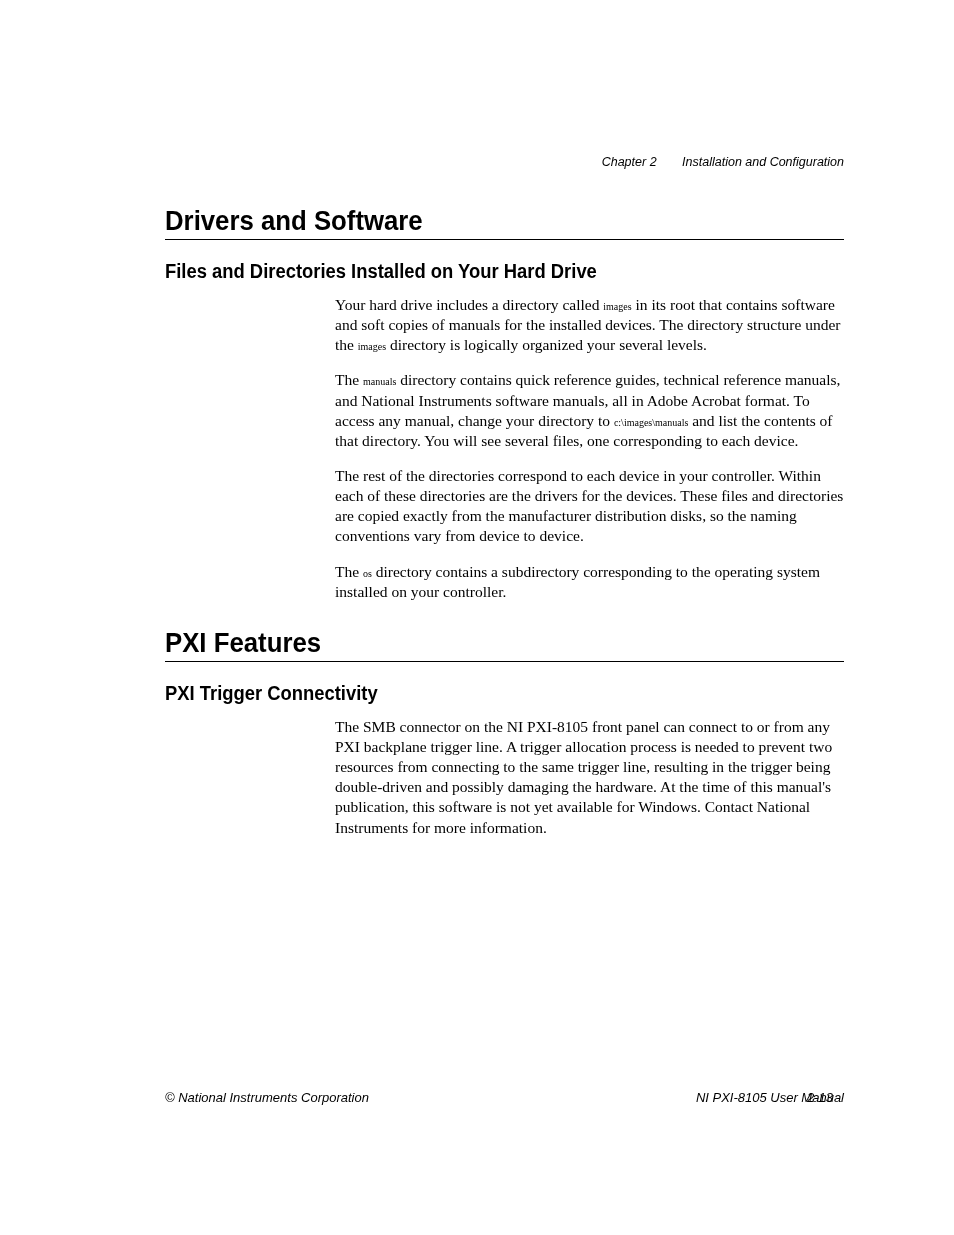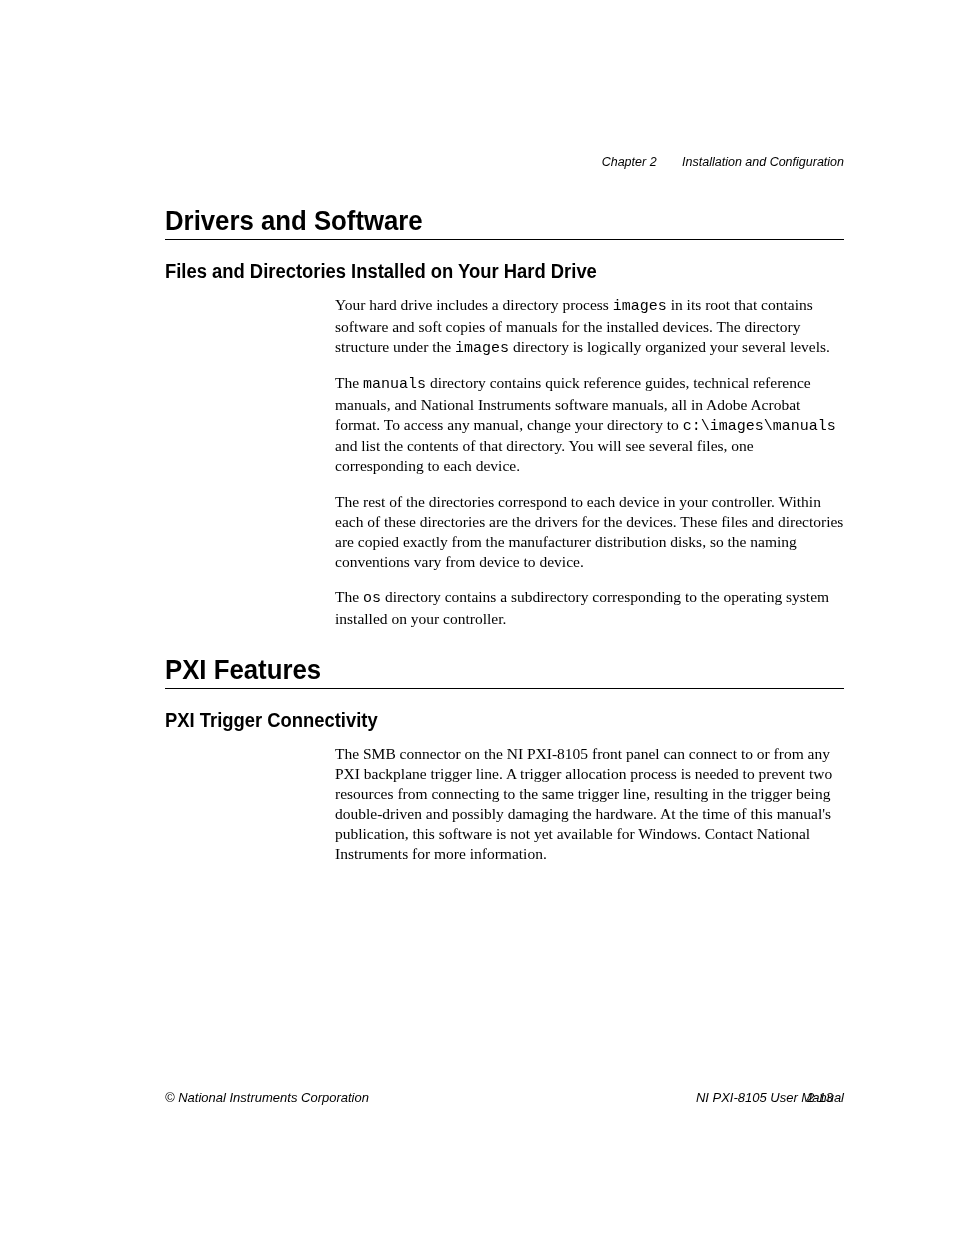--- a/index.html
+++ b/index.html
@@ -55,22 +55,22 @@
   }
   .body-block {
     margin-left: 170px;
     font-size: 15.5px;
     line-height: 1.3;
   }
   .body-block p {
     margin: 0 0 15px 0;
   }
   .mono {
-    font-family: Liberation Mono, monospace;
-    font-size: 15px;
+    font-family: Liberation Serif, serif;
+    font-size: 10px;
   }
   .footer {
     position: absolute;
     bottom: 130px;
     left: 165px;
     right: 110px;
     font-family: Arial, Helvetica, sans-serif;
     font-style: italic;
     font-size: 13px;
     display: flex;
@@ -93,21 +93,21 @@
     <span>Installation and Configuration</span>
   </div>
 
   <div class="h1">Drivers and Software</div>
   <hr class="h1-rule">
 
   <div class="h2">Files and Directories Installed on Your Hard Drive</div>
 
   <div class="body-block">
     <p>
-      <span>Your hard drive includes a directory process </span><span class="mono">images</span><span> in its root that contains software and soft copies of manuals for the installed devices. The directory structure under the </span><span class="mono">images</span><span> directory is logically organized your several levels.</span>
+      <span>Your hard drive includes a directory called </span><span class="mono">images</span><span> in its root that contains software and soft copies of manuals for the installed devices. The directory structure under the </span><span class="mono">images</span><span> directory is logically organized your several levels.</span>
     </p>
     <p>
       <span>The </span><span class="mono">manuals</span><span> directory contains quick reference guides, technical reference manuals, and National Instruments software manuals, all in Adobe Acrobat format. To access any manual, change your directory to </span><span class="mono">c:\images\manuals</span><span> and list the contents of that directory. You will see several files, one corresponding to each device.</span>
     </p>
     <p>The rest of the directories correspond to each device in your controller. Within each of these directories are the drivers for the devices. These files and directories are copied exactly from the manufacturer distribution disks, so the naming conventions vary from device to device.</p>
     <p>
       <span>The </span><span class="mono">os</span><span> directory contains a subdirectory corresponding to the operating system installed on your controller.</span>
     </p>
   </div>
 

